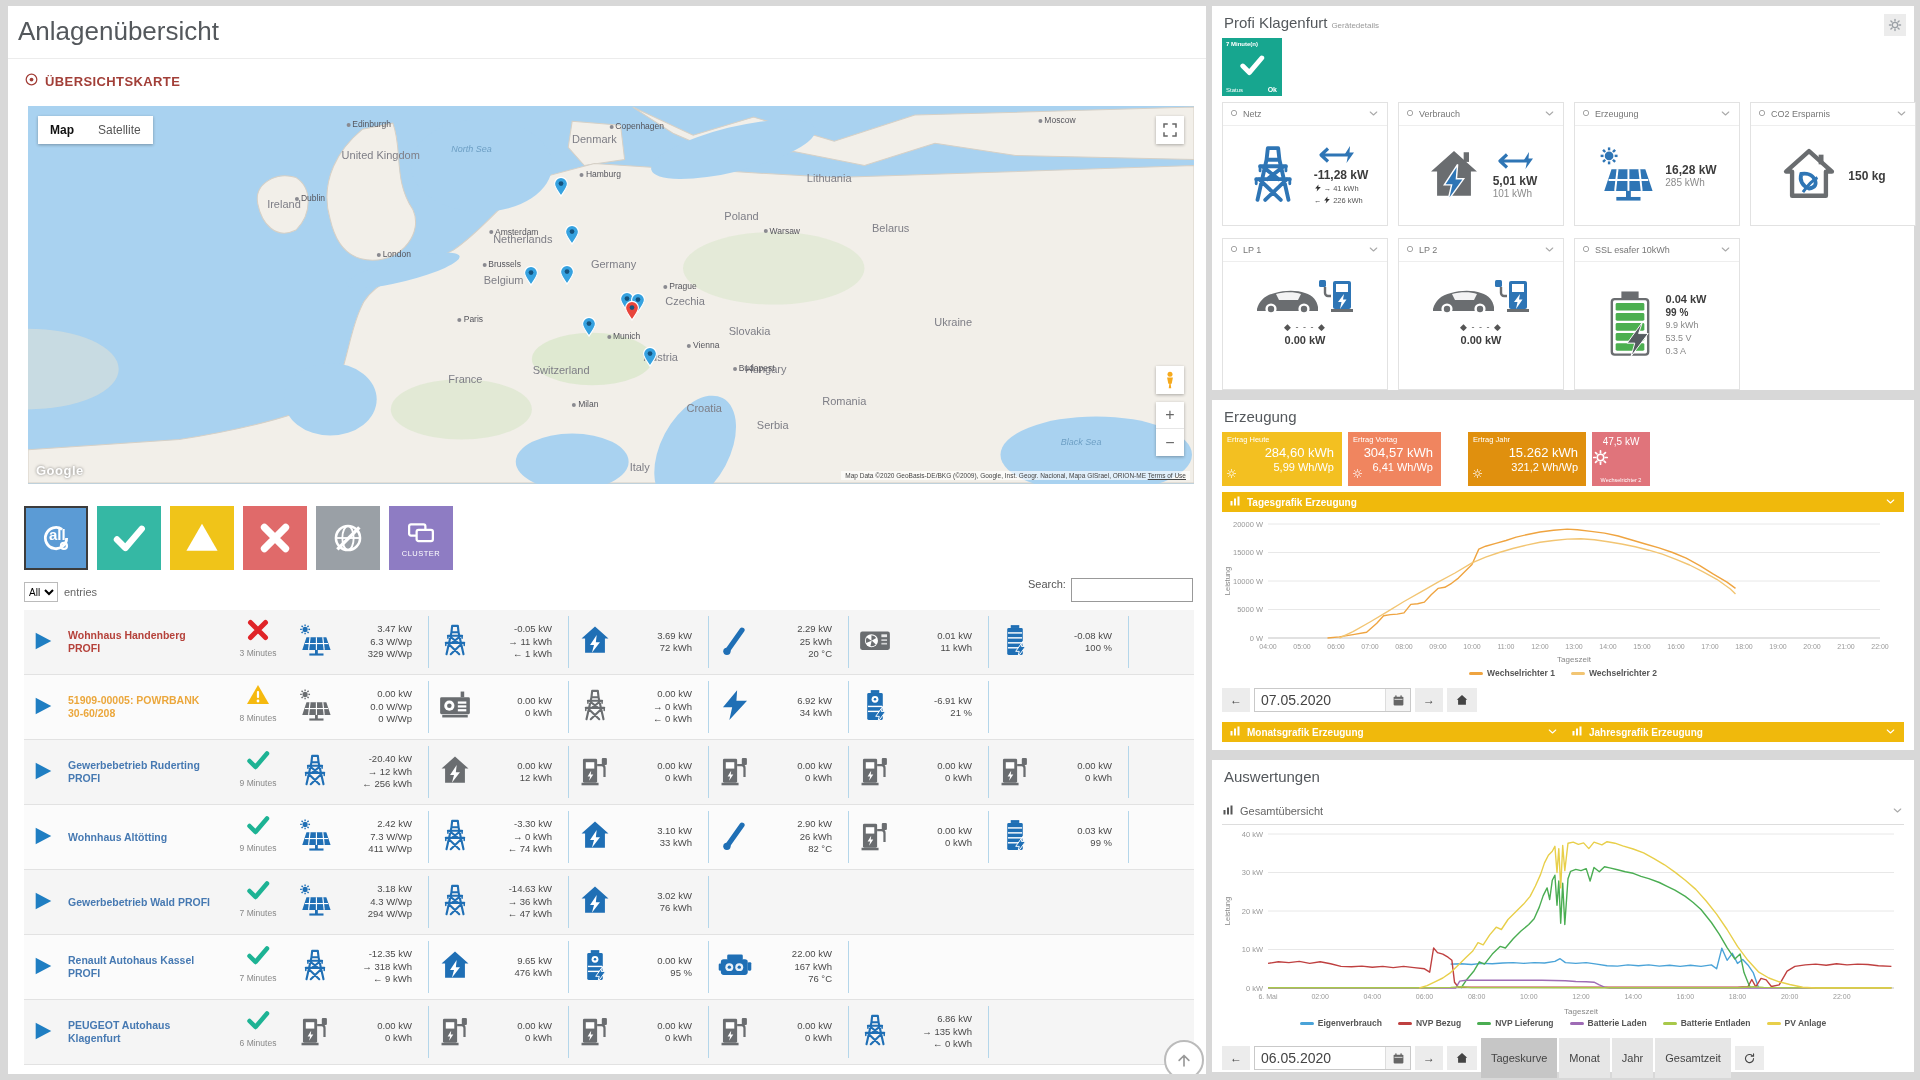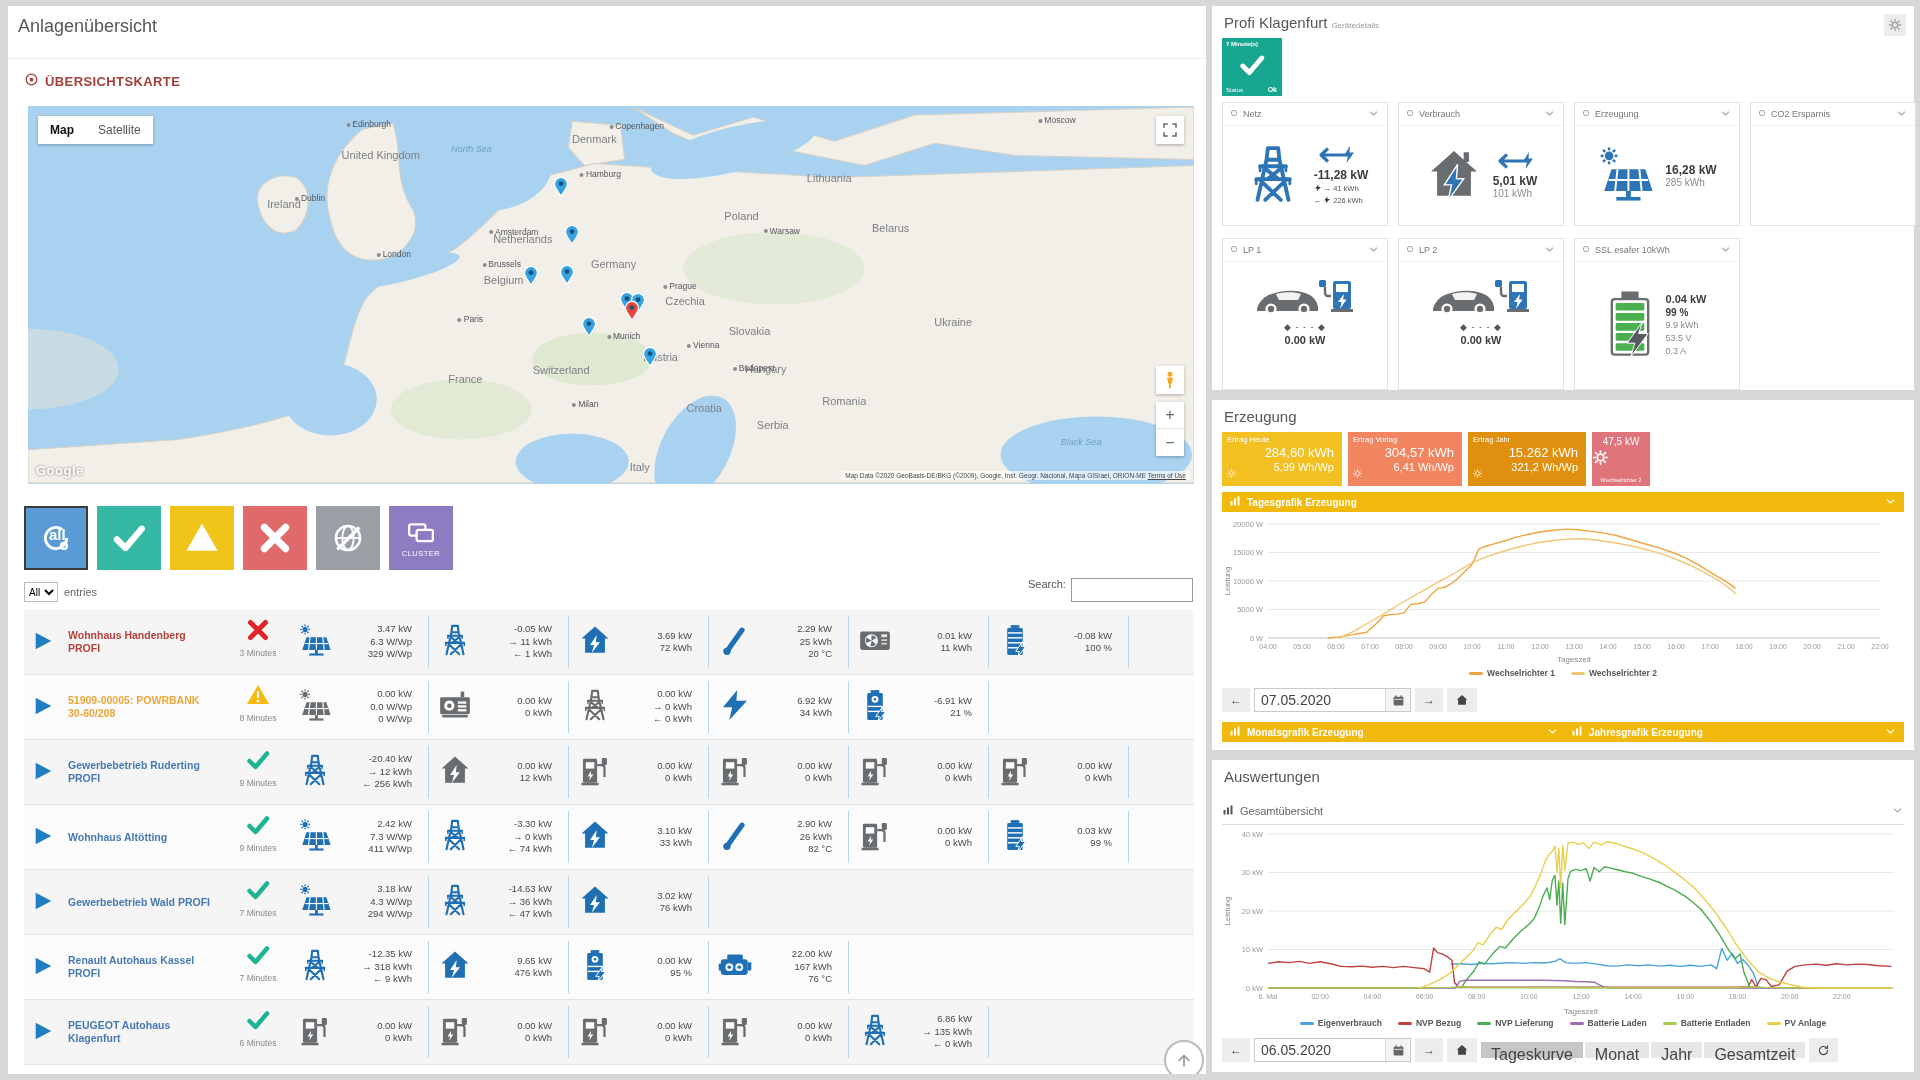--- a/index.html
+++ b/index.html
@@ -1,19 +1,19 @@
 <!DOCTYPE html>
 <html><head>
 <meta charset="utf-8">
 <style>
   html,body{margin:0;padding:0}
   body{width:1920px;height:1080px;background:#d8d8d8;font-family:"Liberation Sans",sans-serif;position:relative;overflow:hidden;color:#444}
   
   .left-card{position:absolute;left:8px;top:6px;width:1198px;height:1068px;background:#fff;overflow:hidden}
-  .page-title{position:absolute;left:10px;top:10px;font-size:18px;font-weight:400;color:#54585c}
+  .page-title{position:absolute;left:10px;top:10px;font-size:26px;font-weight:400;color:#54585c}
   .head-divider{position:absolute;left:0;top:52px;width:1198px;border-top:1px solid #ececec}
   .overview-head{position:absolute;left:16px;top:58px;width:1166px;height:34px;display:flex;align-items:center;justify-content:space-between}
   .ov-title{display:flex;align-items:center;gap:6px;font-size:13px;font-weight:bold;color:#a23f38;letter-spacing:.4px}
   .ov-actions{display:flex;align-items:center;gap:8px}
   .pill{border:none;border-radius:13px;height:24px;padding:0 14px;font-size:11px;color:#fff;font-family:inherit;cursor:pointer}
   .pill.green{background:#2fbf9d}
   .pill.blue{background:#4a8fd4}
   .round-btn{width:24px;height:24px;border-radius:50%;border:1px solid #ccc;background:#fff;display:flex;align-items:center;justify-content:center;cursor:pointer}
   
   .map{position:absolute;left:20px;top:100px;width:1166px;height:378px;background:#a9d2f0;overflow:hidden}
@@ -95,21 +95,21 @@
   .ybar .sp{flex:1}
   .chart-mount{position:absolute}
   .legend{position:absolute;width:682px;display:flex;justify-content:center;gap:16px;font-size:8.5px;font-weight:bold;color:#555}
   .legend .li{display:flex;align-items:center;gap:4px}
   .legend .dash{width:14px;height:3px;border-radius:2px}
   .ctrl{position:absolute;display:flex;align-items:center;gap:4px}
   .cbtn{height:24px;min-width:26px;border:none;background:#ececec;display:flex;align-items:center;justify-content:center;font-size:12px;color:#444;cursor:pointer;font-family:inherit;padding:0 8px}
   .dategrp{display:flex;align-items:center;border:1px solid #c9c9c9;background:#fff;height:22px}
   .dategrp input{border:none;width:118px;font-size:14px;padding:0 6px;font-family:inherit;color:#444;outline:none;background:transparent}
   .dategrp .calbtn{width:24px;height:22px;border:none;border-left:1px solid #ddd;background:#f4f4f4;display:flex;align-items:center;justify-content:center;cursor:pointer}
-  .rangebtn{height:16px;border:none;background:#e6e6e6;font-size:16px;color:#444;padding:4px 10px;cursor:pointer;font-family:inherit}
+  .rangebtn{height:40px;border:none;background:#e6e6e6;font-size:11px;color:#444;padding:4px 10px;cursor:pointer;font-family:inherit}
   .rangebtn.active{background:#c6c6c6}
   .whitebar{position:absolute;left:10px;width:682px;height:26px;background:#fff;border-bottom:1px solid #ddd;display:flex;align-items:center;gap:6px;font-size:11px;color:#666;cursor:pointer}
   .whitebar .sp{flex:1}
 </style>
 </head>
 <body>
 
 <div class="left-card">
   <div class="page-title">Anlagenübersicht</div>
   <div class="head-divider"></div>
@@ -1071,20 +1071,31 @@
     <div class="tile-h">
         <span class="ring"><svg width="8" height="8" viewBox="0 0 24 24" fill="#999">
             <circle cx="12" cy="12" r="8" fill="none" stroke="#999" stroke-width="2.6"></circle>
           </svg></span>
         <span>CO2 Ersparnis</span>
         <span class="sp"></span>
         <span class="chev"><svg width="13" height="13" viewBox="0 0 24 24" fill="#aaa">
             <path d="M6 9.2l6 5.6 6-5.6" fill="none" stroke="#aaa" stroke-width="2" stroke-linecap="round" stroke-linejoin="round"></path>
           </svg></span>
       </div>
+    <div class="tile-body">
+        <div class="tb-flex">
+      <span id="ic-houseleaf"><svg width="58" height="58" viewBox="0 0 24 24" fill="#6a6d70">
+              <path d="M12 2.5L2.5 11H5v10h14V11h2.5z" fill="none" stroke="#6a6d70" stroke-width="1.8" stroke-linejoin="round"></path>
+              <rect x="16" y="4" width="2" height="4" fill="#6a6d70"></rect>
+              <path d="M12 18c-2.8-1-4-3.4-3.2-6 2.2-.4 4.6.2 5.6 2.4.8 1.8.2 3.2-2.4 3.6z" fill="none" stroke="#2e75b5" stroke-width="1.6"></path>
+              <path d="M9.5 19.5c2-2.8 4-5 6-6" fill="none" stroke="#2e75b5" stroke-width="1.2"></path>
+            </svg></span>
+      <div class="bigval">150 kg</div>
+    </div>
+      </div>
   </div>
 
   <div class="tile" style="left:10px;top:232px;width:164px;height:150px">
     <div class="tile-h">
         <span class="ring"><svg width="8" height="8" viewBox="0 0 24 24" fill="#999">
             <circle cx="12" cy="12" r="8" fill="none" stroke="#999" stroke-width="2.6"></circle>
           </svg></span>
         <span>LP 1</span>
         <span class="sp"></span>
         <span class="chev"><svg width="13" height="13" viewBox="0 0 24 24" fill="#aaa">
@@ -1191,21 +1202,21 @@
               <line x1="12" y1="18.5" x2="12" y2="21"></line>
               <line x1="3" y1="12" x2="5.5" y2="12"></line>
               <line x1="18.5" y1="12" x2="21" y2="12"></line>
               <line x1="5.4" y1="5.4" x2="7.2" y2="7.2"></line>
               <line x1="16.8" y1="16.8" x2="18.6" y2="18.6"></line>
               <line x1="18.6" y1="5.4" x2="16.8" y2="7.2"></line>
               <line x1="5.4" y1="18.6" x2="7.2" y2="16.8"></line>
             </g>
           </svg></span>
       </div>
-      <div class="stile" style="left:136px;top:32px;width:114px;height:54px;background:#f0855f">
+      <div class="stile" style="left:136px;top:32px;width:93px;height:54px;background:#f0855f">
      <span class="lab">Ertrag Vortag</span>
      <span class="v1">304,57 kWh</span>
      <span class="v2">6,41 Wh/Wp</span>
      <span class="sun"><svg width="11" height="11" viewBox="0 0 24 24" fill="#fff">
             <circle cx="12" cy="12" r="4.2" fill="none" stroke="#fff" stroke-width="1.6"></circle>
             <g stroke="#fff" stroke-width="1.6" stroke-linecap="round">
               <line x1="12" y1="3" x2="12" y2="5.5"></line>
               <line x1="12" y1="18.5" x2="12" y2="21"></line>
               <line x1="3" y1="12" x2="5.5" y2="12"></line>
               <line x1="18.5" y1="12" x2="21" y2="12"></line>

